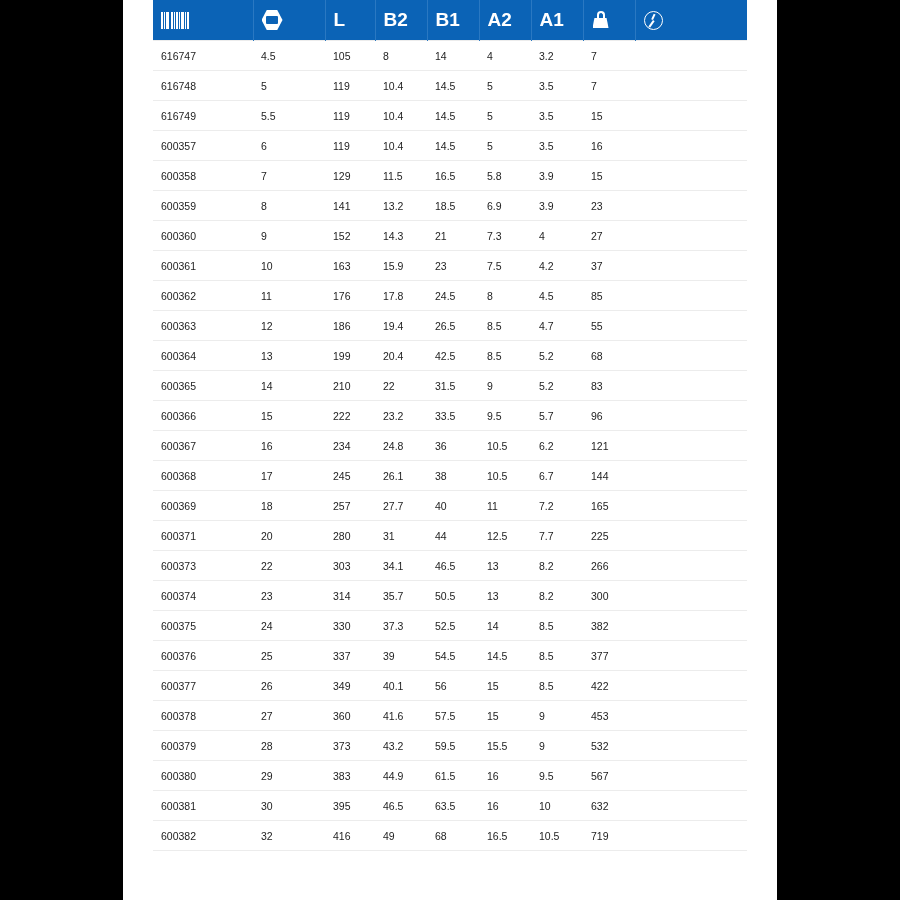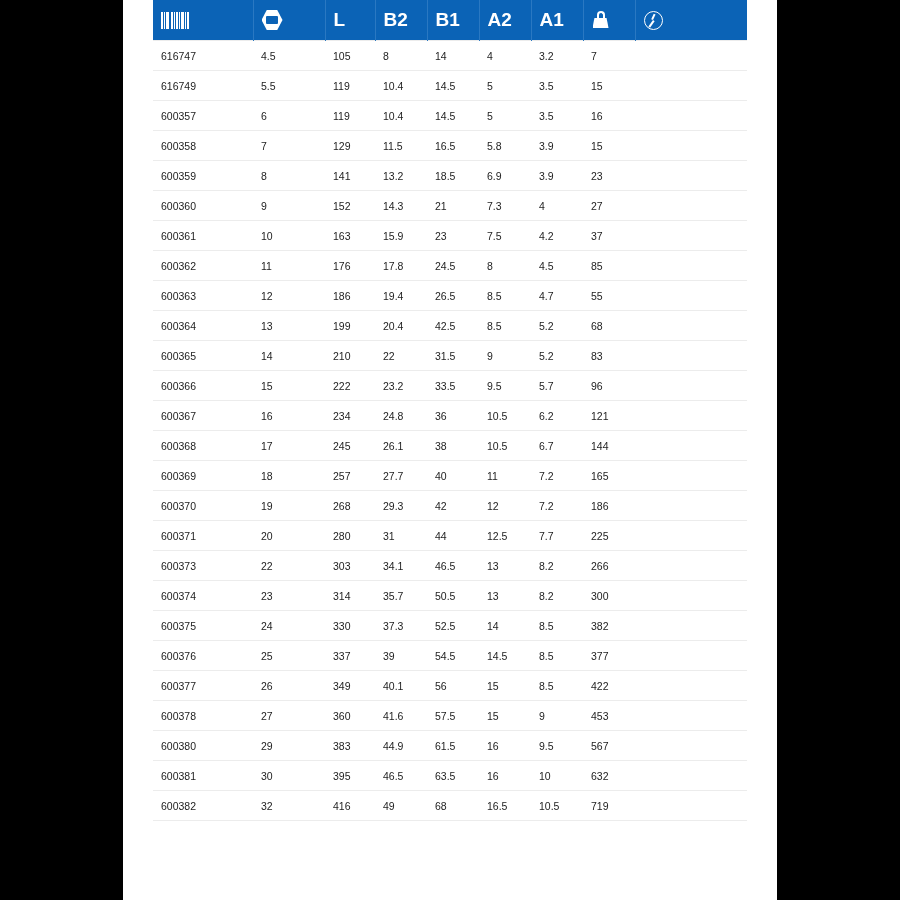--- a/index.html
+++ b/index.html
@@ -276,20 +276,31 @@
           <td>4.5</td>
           <td>105</td>
           <td>8</td>
           <td>14</td>
           <td>4</td>
           <td>3.2</td>
           <td>7</td>
           <td></td>
         </tr>
         <tr>
+          <td>616748</td>
+          <td>5</td>
+          <td>119</td>
+          <td>10.4</td>
+          <td>14.5</td>
+          <td>5</td>
+          <td>3.5</td>
+          <td>7</td>
+          <td></td>
+        </tr>
+        <tr>
           <td>616749</td>
           <td>5.5</td>
           <td>119</td>
           <td>10.4</td>
           <td>14.5</td>
           <td>5</td>
           <td>3.5</td>
           <td>15</td>
           <td></td>
         </tr>
@@ -430,31 +441,20 @@
           <td>18</td>
           <td>257</td>
           <td>27.7</td>
           <td>40</td>
           <td>11</td>
           <td>7.2</td>
           <td>165</td>
           <td></td>
         </tr>
         <tr>
-          <td>600370</td>
-          <td>19</td>
-          <td>268</td>
-          <td>29.3</td>
-          <td>42</td>
-          <td>12</td>
-          <td>7.2</td>
-          <td>186</td>
-          <td></td>
-        </tr>
-        <tr>
           <td>600371</td>
           <td>20</td>
           <td>280</td>
           <td>31</td>
           <td>44</td>
           <td>12.5</td>
           <td>7.7</td>
           <td>225</td>
           <td></td>
         </tr>
@@ -518,20 +518,31 @@
           <td>27</td>
           <td>360</td>
           <td>41.6</td>
           <td>57.5</td>
           <td>15</td>
           <td>9</td>
           <td>453</td>
           <td></td>
         </tr>
         <tr>
+          <td>600379</td>
+          <td>28</td>
+          <td>373</td>
+          <td>43.2</td>
+          <td>59.5</td>
+          <td>15.5</td>
+          <td>9</td>
+          <td>532</td>
+          <td></td>
+        </tr>
+        <tr>
           <td>600380</td>
           <td>29</td>
           <td>383</td>
           <td>44.9</td>
           <td>61.5</td>
           <td>16</td>
           <td>9.5</td>
           <td>567</td>
           <td></td>
         </tr>

